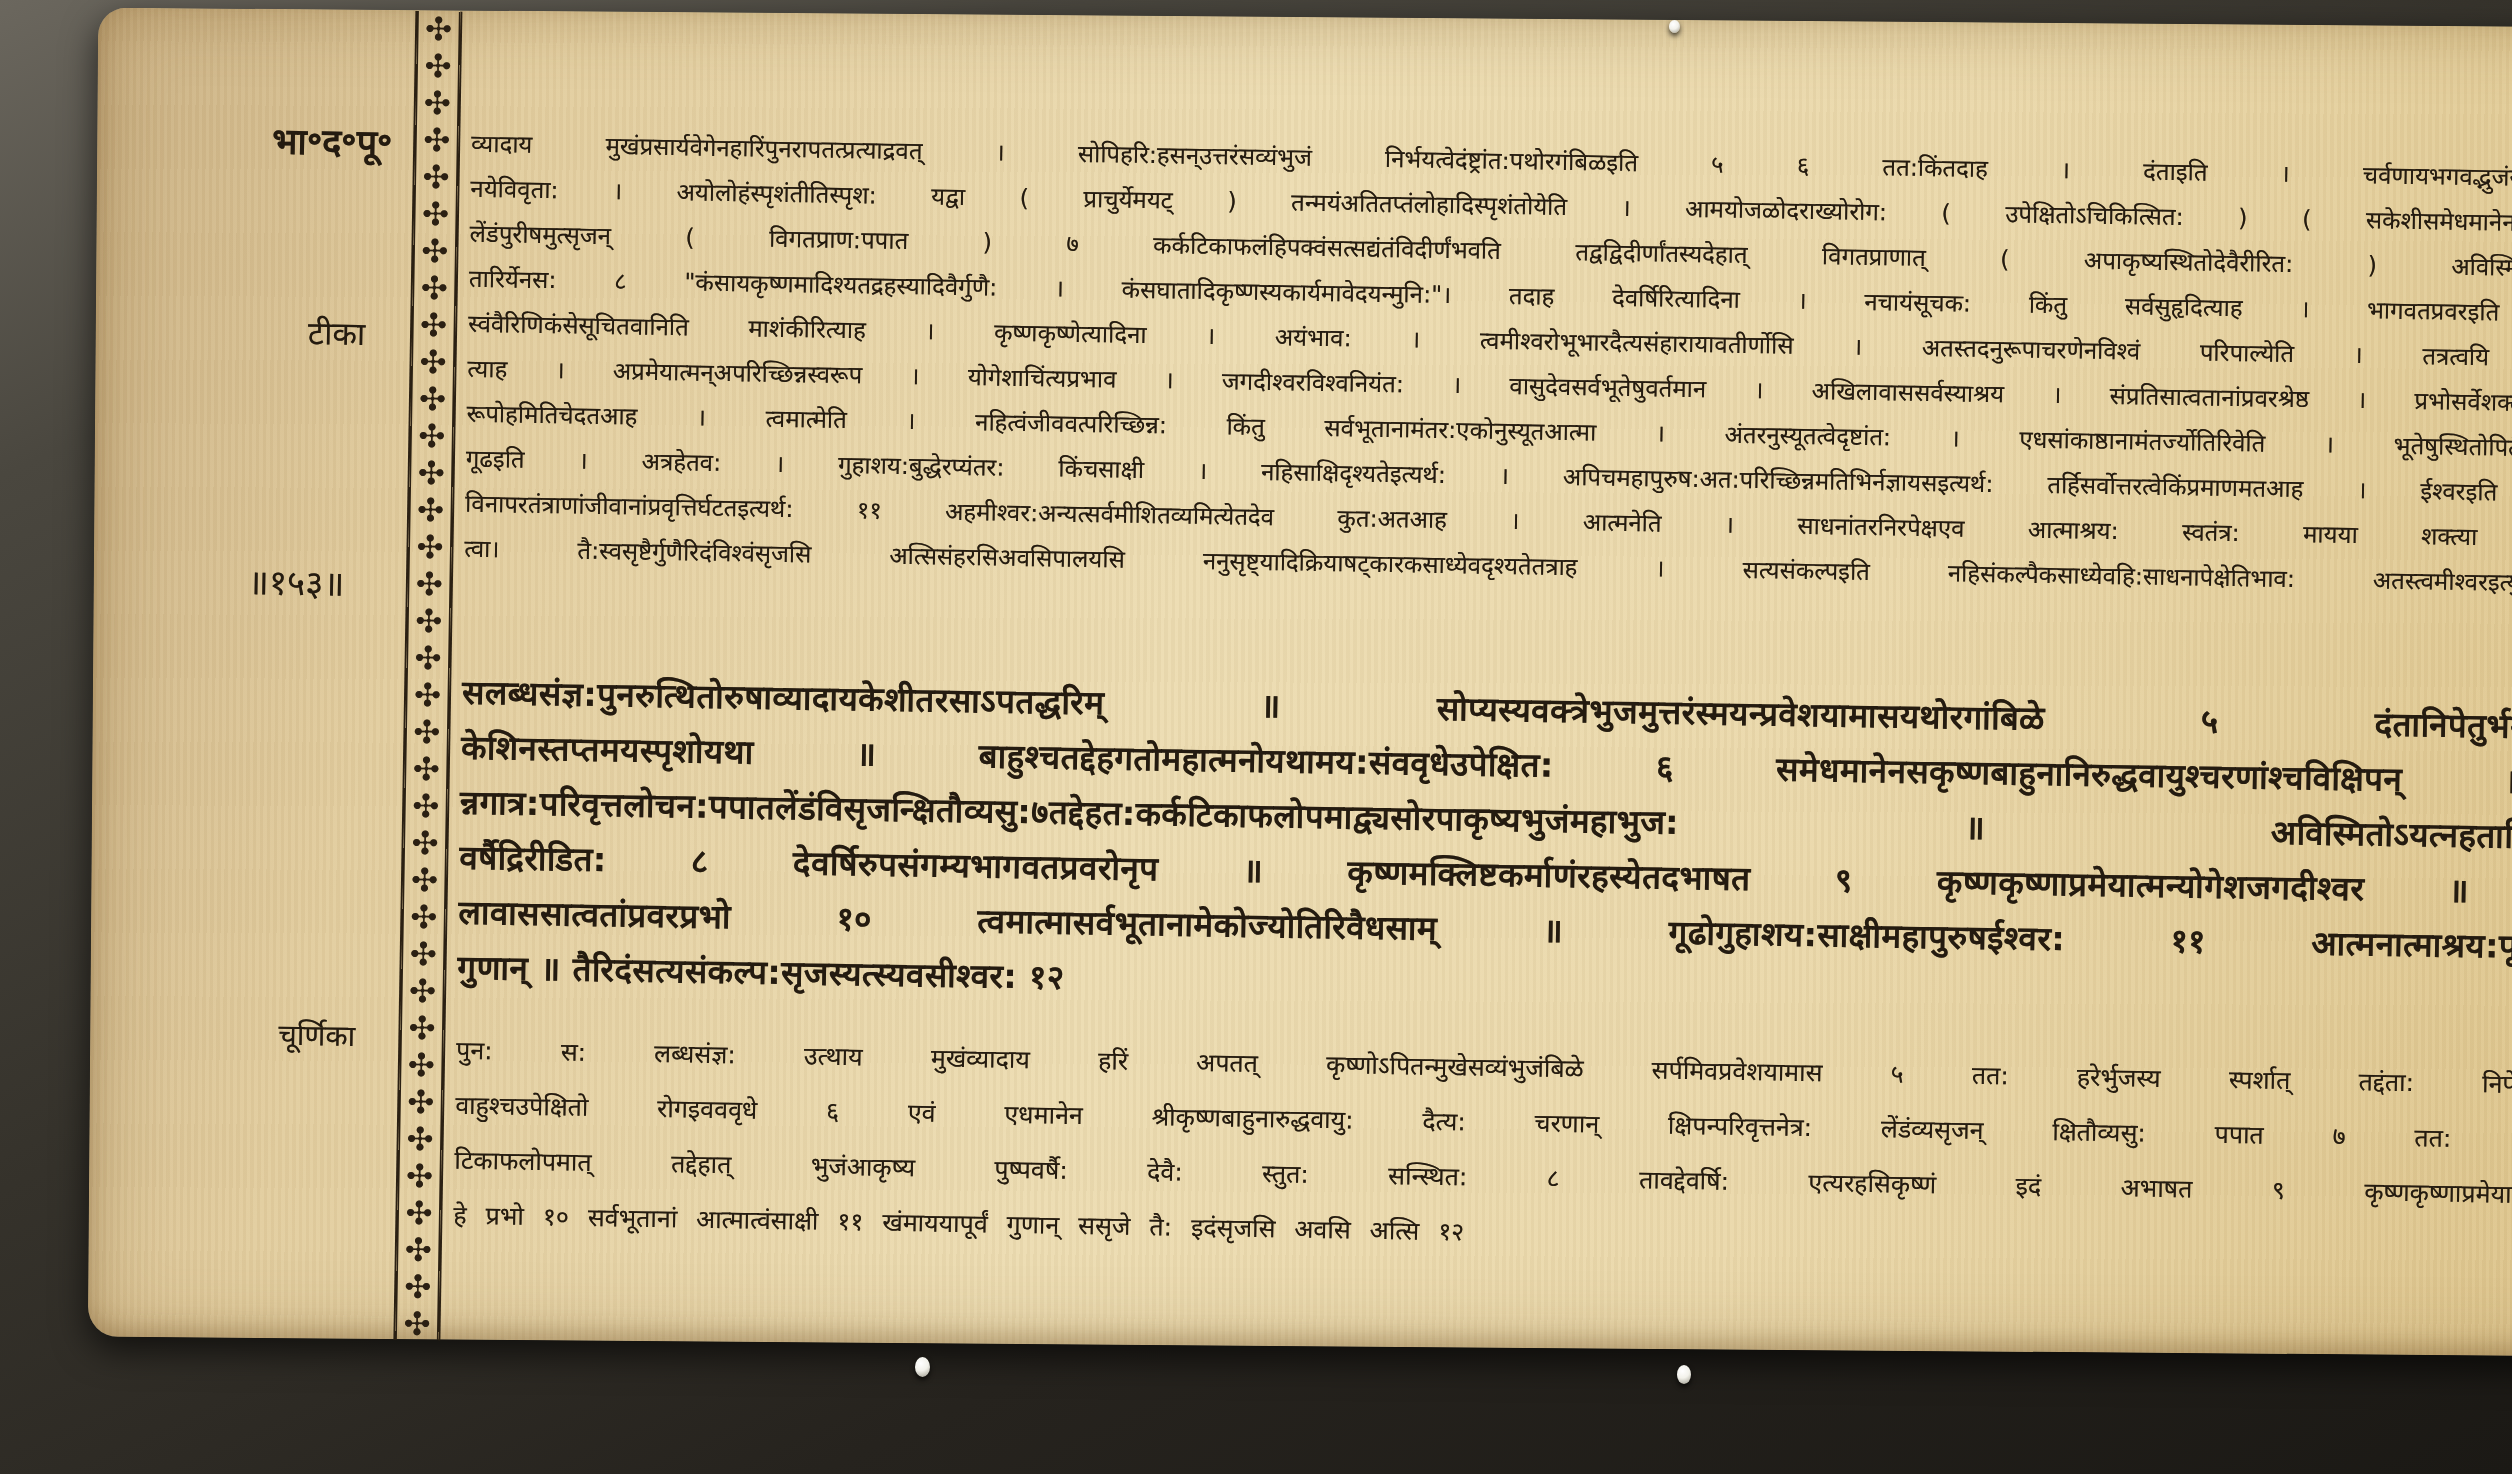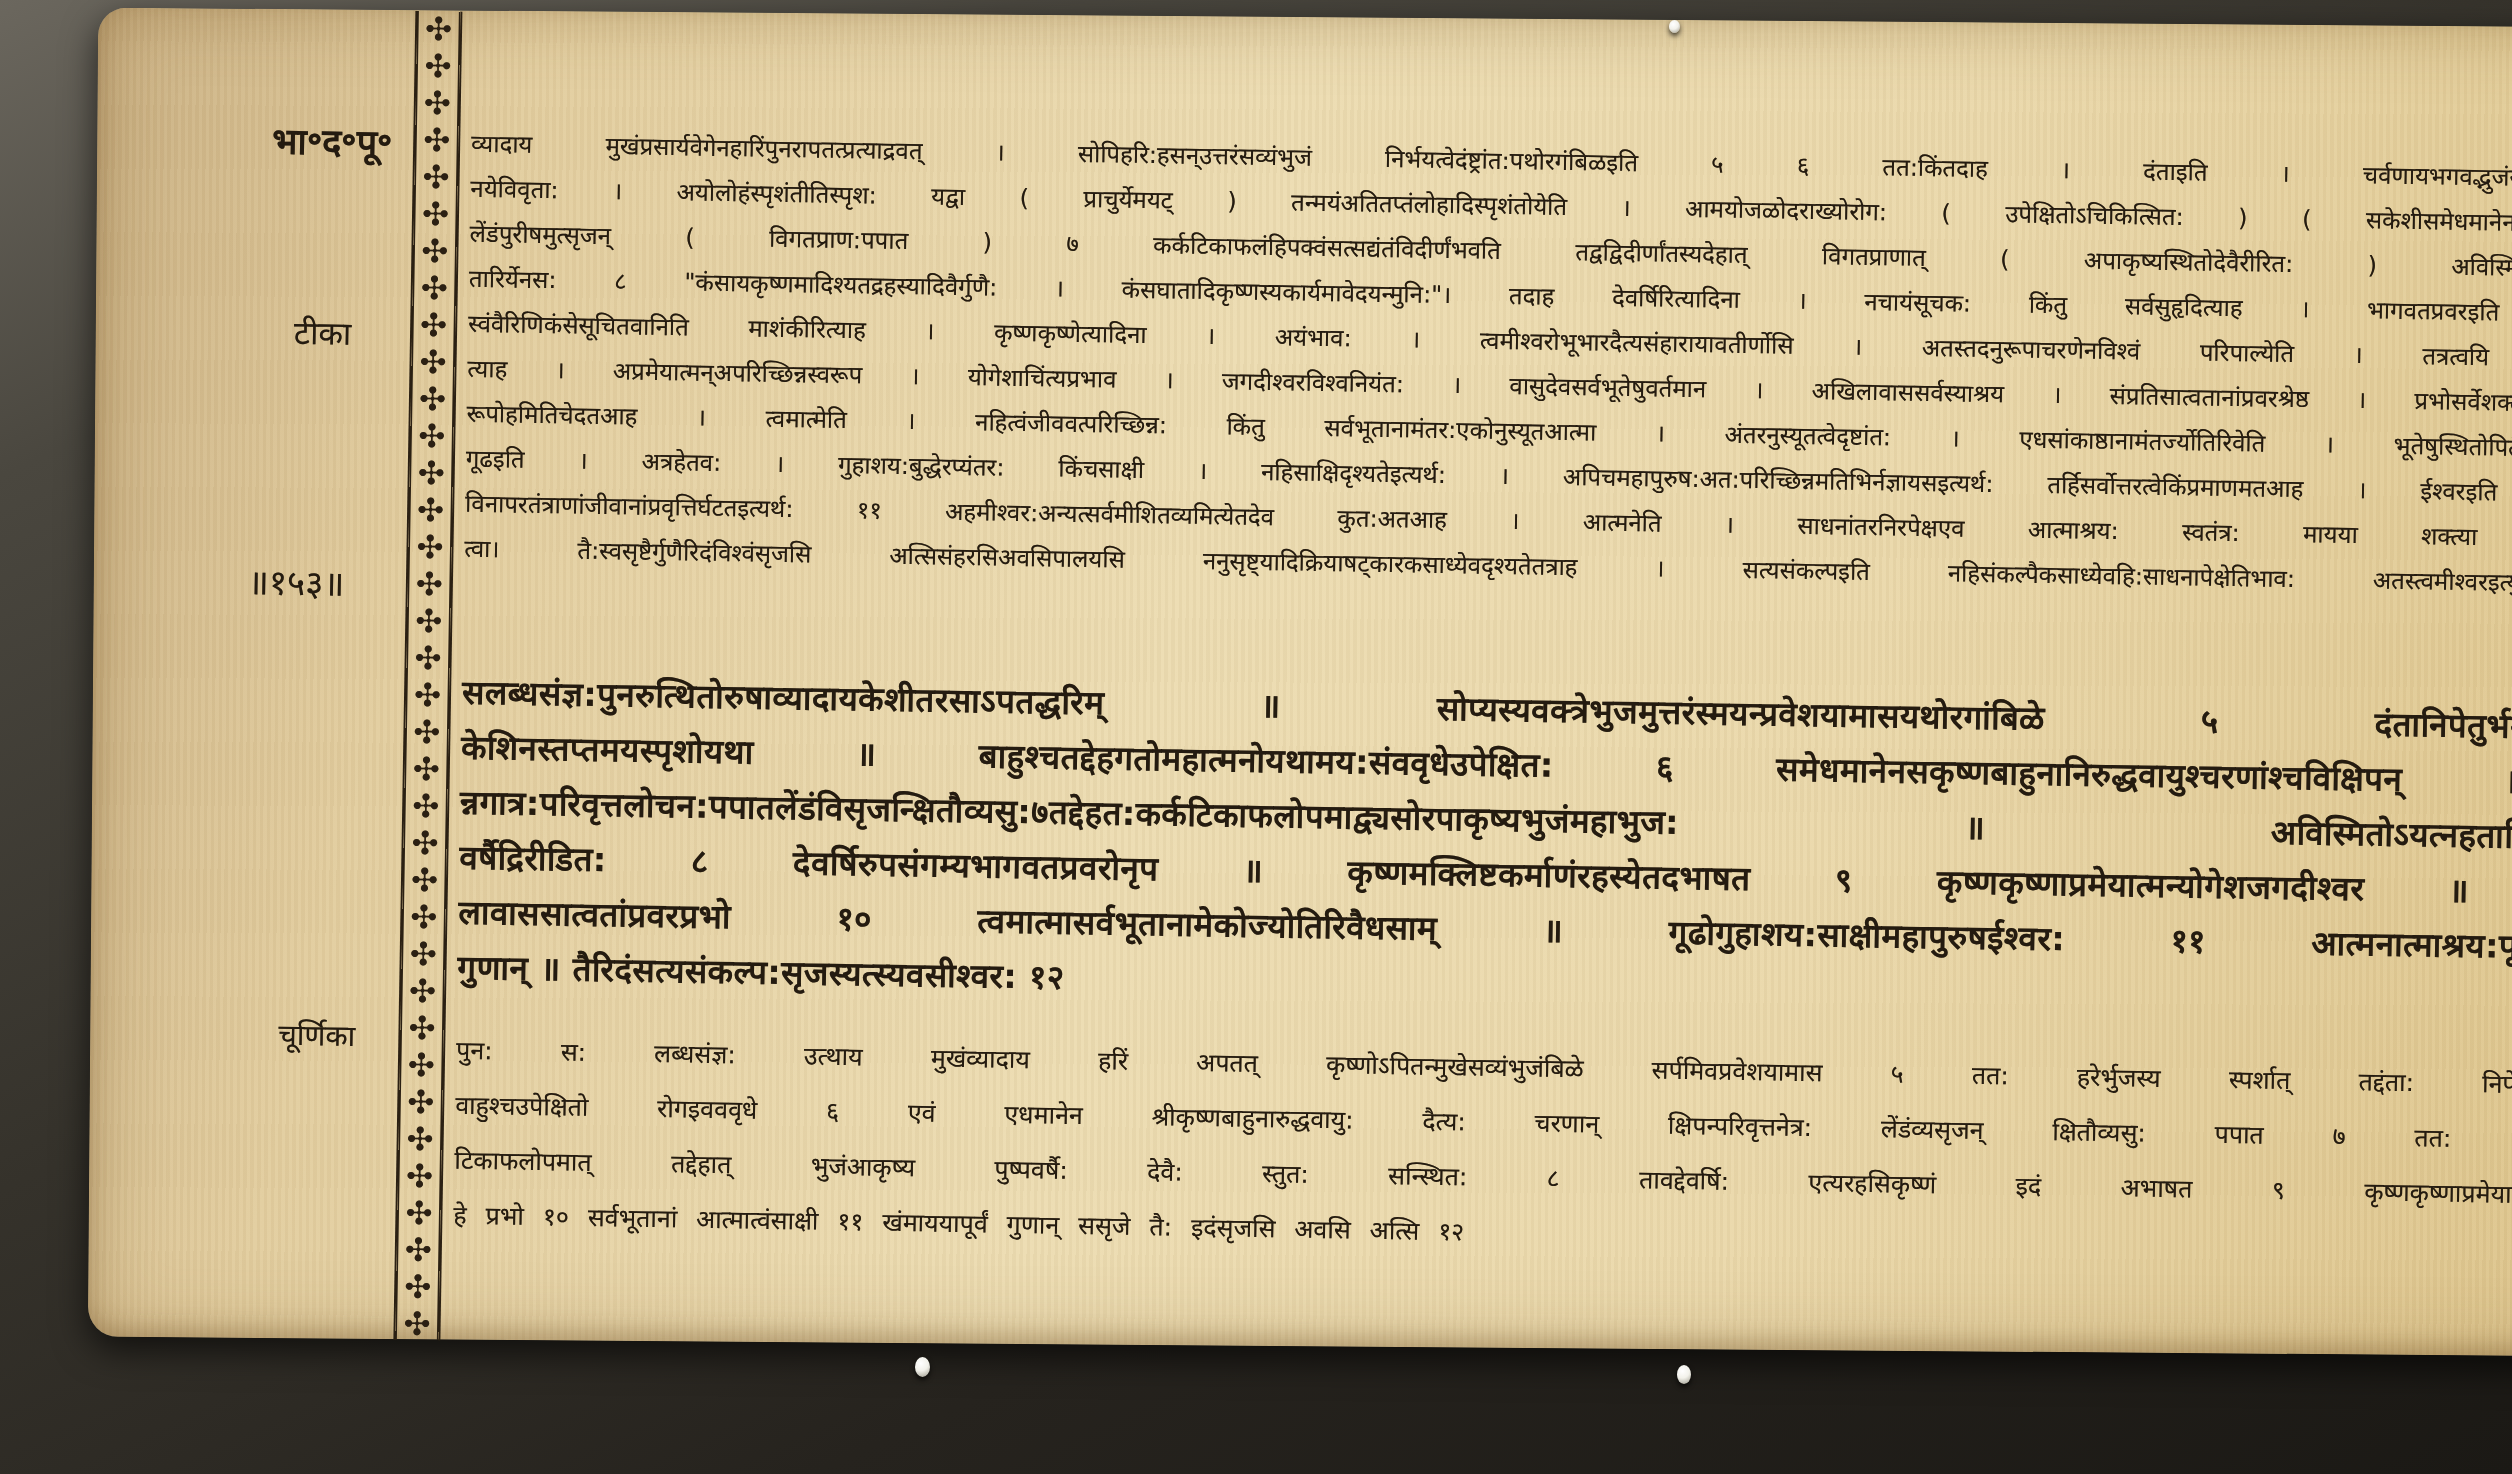--- a/index.html
+++ b/index.html
@@ -27,21 +27,21 @@
     box-shadow:inset 7px 0 0 -5.5px #2b2013, inset -7px 0 0 -5.5px #2b2013;
     text-align:center;overflow:hidden;
     font-size:32px;line-height:37px;letter-spacing:0;color:#2b2013;
     white-space:pre-line;
   }
   .ornament-left{left:316px;}
 
   
   .mlabel{position:absolute;white-space:nowrap;color:#241b10;}
   .lbl-badapu{left:175px;top:107px;font-size:36px;font-weight:bold;}
-  .lbl-tika{left:200px;top:301px;font-size:32px;}
+  .lbl-tika{left:214px;top:301px;font-size:32px;}
   .lbl-folio-left{left:158px;top:549px;font-size:35px;}
   .lbl-churnika{left:196px;top:1005px;font-size:29px;}
 
   
   .tblock{position:absolute;left:374px;width:2226px;}
   .tika-block{top:110px;font-size:24px;line-height:45px;}
   .shloka-block{top:653px;font-size:33px;line-height:55px;font-weight:bold;letter-spacing:0.5px;}
   .churnika-block{top:1011px;font-size:25px;line-height:55px;word-spacing:11px;}
   .tline{white-space:nowrap;overflow:visible;text-align:justify;text-align-last:justify;}
   .shloka-block .tline:last-child,.churnika-block .tline:last-child{text-align-last:left;}

